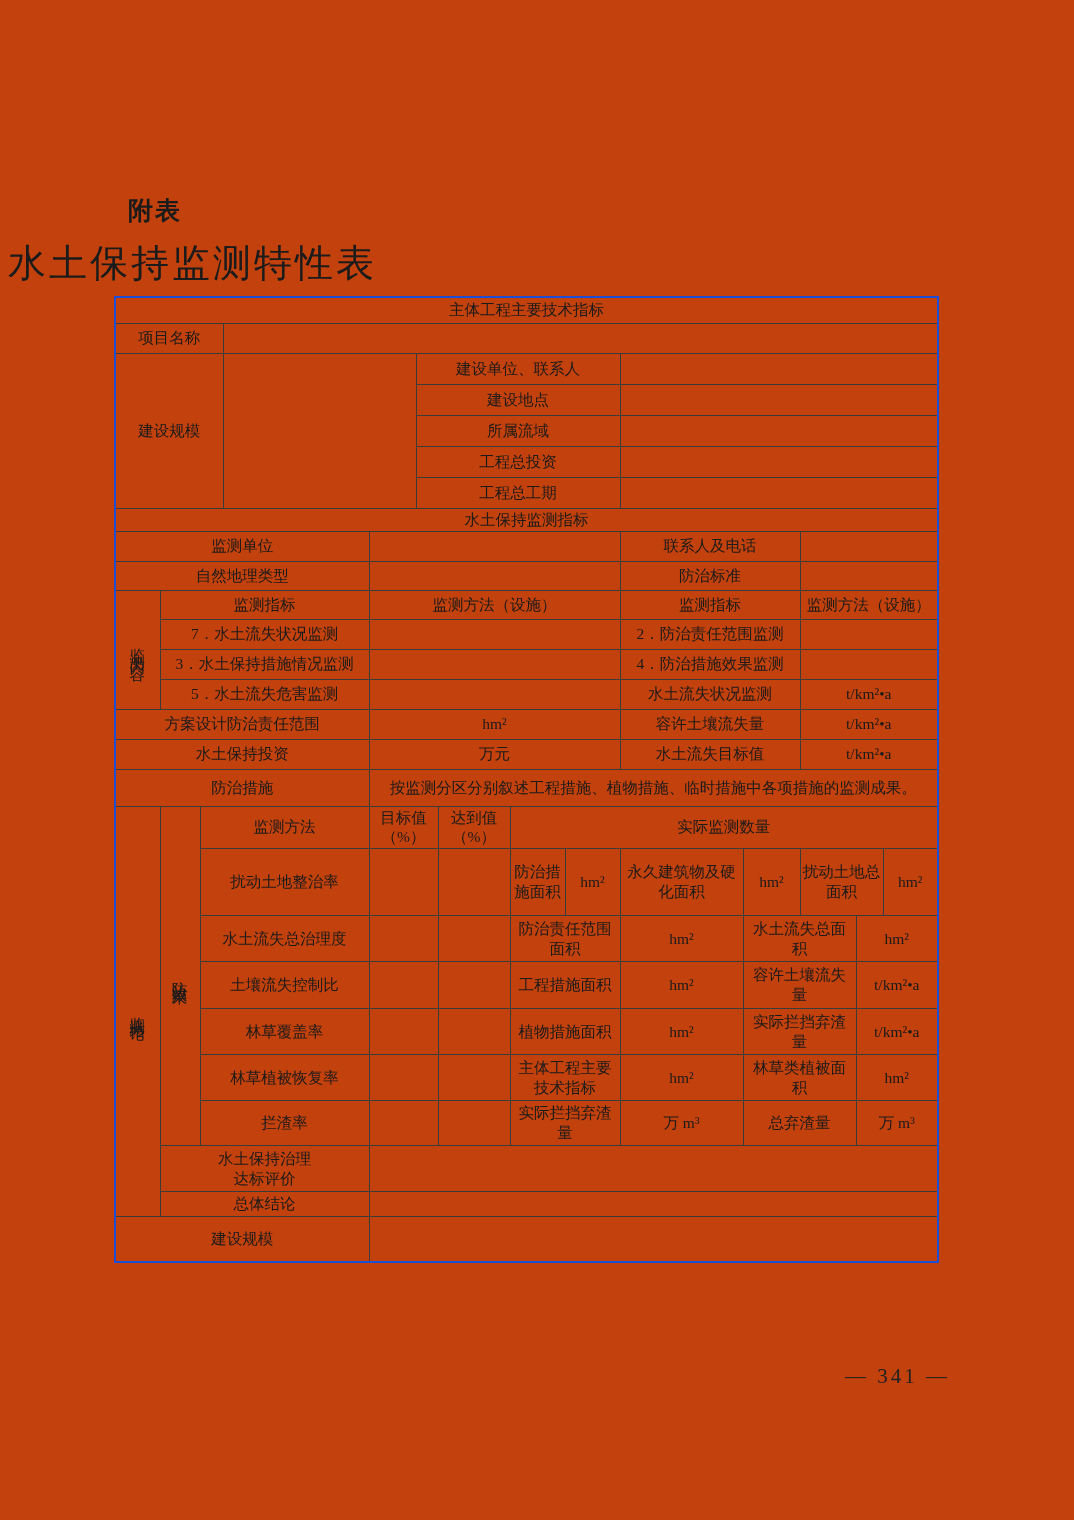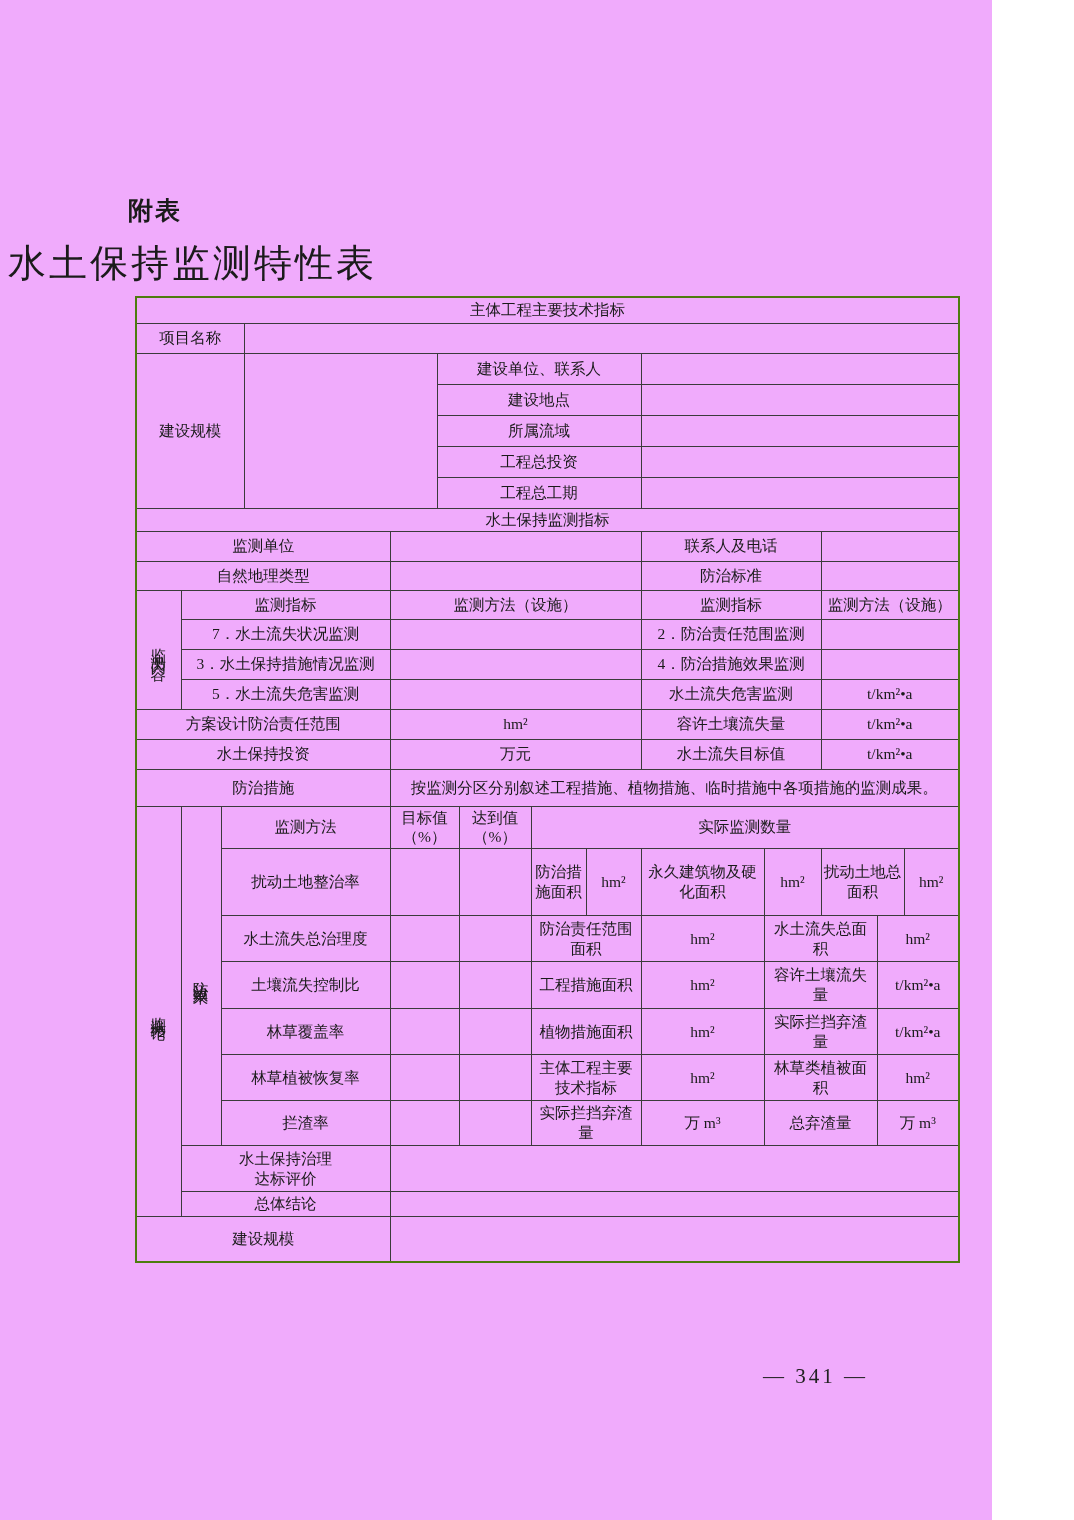--- a/index.html
+++ b/index.html
@@ -1,32 +1,32 @@
 <!DOCTYPE html>
 <html><head>
 <meta charset="utf-8">
 <style>
   html,body { margin:0; padding:0; background:#ffffff; }
   .page {
-    position:relative; width:992px; height:1520px; background:#f0abfc;
+    position:relative; width:1074px; height:1520px; background:#c2410c;
     font-family:"Liberation Serif", serif; color:#1b1b1b; overflow:hidden;
   }
   .annex {
     position:absolute; left:128px; top:194px;
     font-family:"Liberation Sans", sans-serif;
     font-size:25px; font-weight:bold; letter-spacing:2px;
   }
   .doc-title {
     position:absolute; left:0; top:230px; width:1074px; margin:8px;
     font-size:38px; font-weight:normal; letter-spacing:3px;
   }
   table.form {
-    position:absolute; left:135px; top:296px; width:823px;
+    position:absolute; left:114px; top:296px; width:823px;
     border-collapse:collapse; table-layout:fixed;
-    border:2px solid #4d7c0f;
+    border:2px solid #1d4ed8;
   }
   table.form td {
     border:1px solid #3b3b3b;
     text-align:center; vertical-align:middle;
     font-size:15.5px; line-height:1.28; padding:1px 2px;
     overflow:hidden; word-break:break-all;
   }
   td.left-text { text-align:left; padding-left:8px; }
   td.pre { white-space:pre-line; }
   td.thick-top { border-top:2px solid #2f2f2f; }
@@ -133,21 +133,21 @@
       </tr>
       <tr style="height:30px">
         <td colspan="3">3．水土保持措施情况监测</td>
         <td colspan="5"></td>
         <td colspan="2">4．防治措施效果监测</td>
         <td colspan="3"></td>
       </tr>
       <tr style="height:30px">
         <td colspan="3">5．水土流失危害监测</td>
         <td colspan="5"></td>
-        <td colspan="2">水土流失危害监测</td>
+        <td colspan="2">水土流失状况监测</td>
         <td colspan="3">t/km²•a</td>
       </tr>
 
       <tr style="height:30px">
         <td colspan="4">方案设计防治责任范围</td>
         <td colspan="5">hm²</td>
         <td colspan="2">容许土壤流失量</td>
         <td colspan="3">t/km²•a</td>
       </tr>
       <tr style="height:30px">

